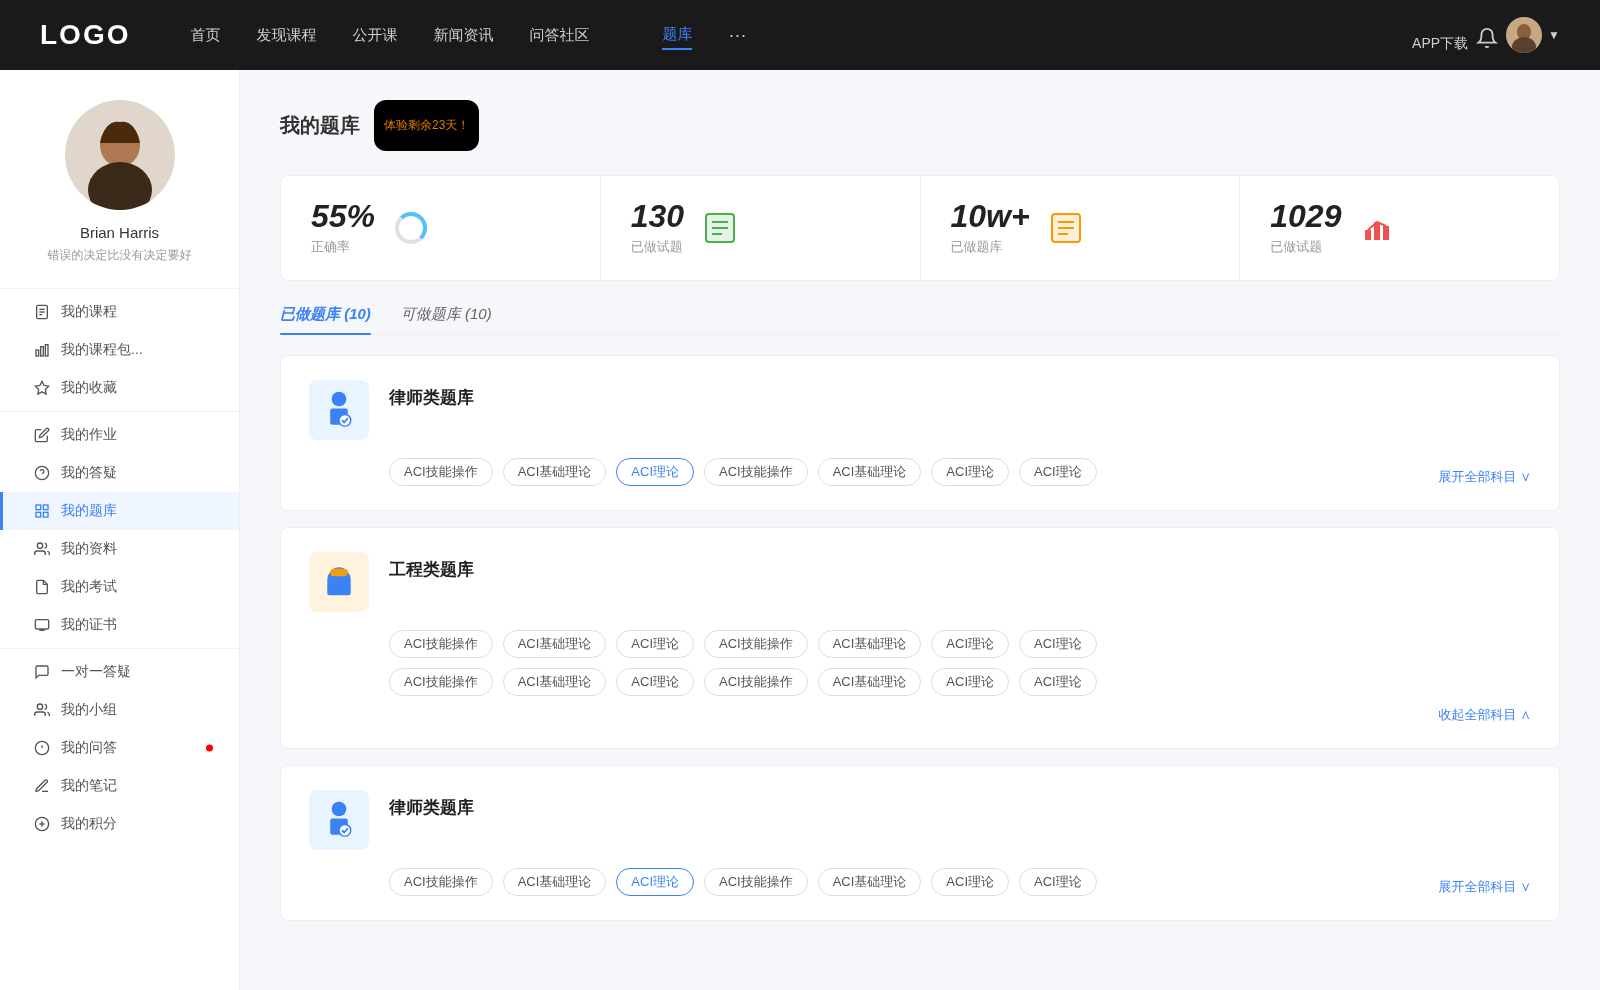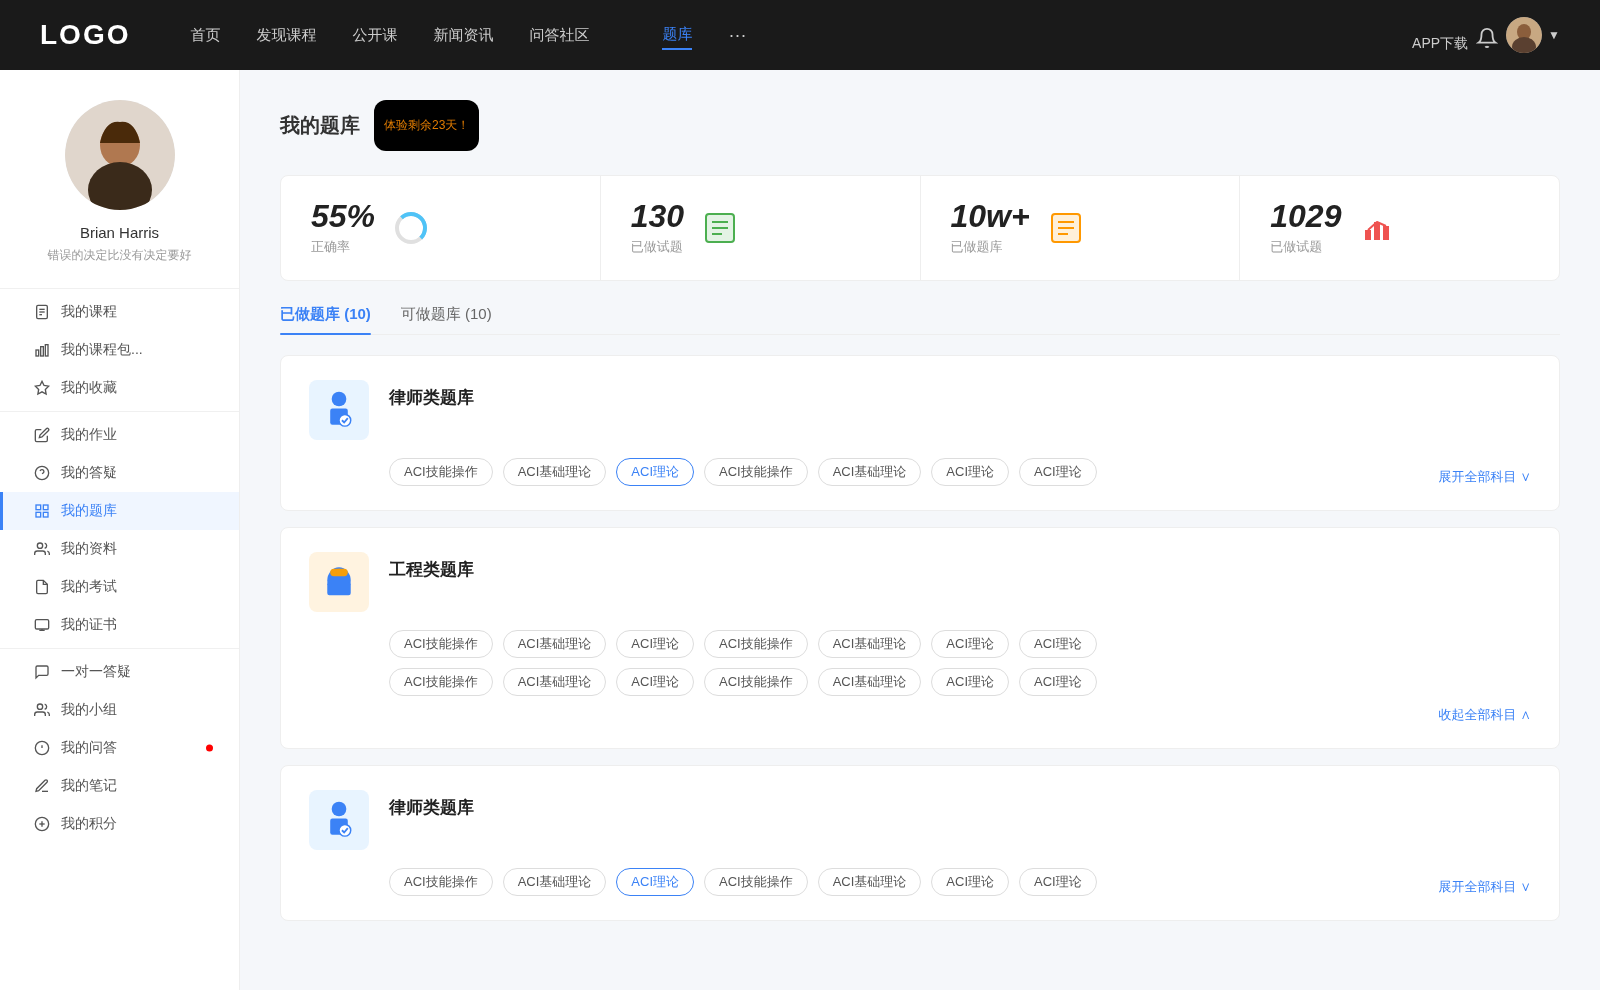--- a/index.html
+++ b/index.html
@@ -234,20 +234,21 @@
       gap: 30px;
       margin-bottom: 20px;
       border-bottom: 1px solid #eee;
     }
     .tab-item {
       font-size: 15px;
       color: #666;
       padding-bottom: 10px;
       cursor: pointer;
       position: relative;
+      font-style: italic;
     }
     .tab-item.active {
       color: #3b82f6;
       font-weight: 600;
     }
     .tab-item.active::after {
       content: '';
       position: absolute;
       bottom: -1px;
       left: 0; right: 0;

